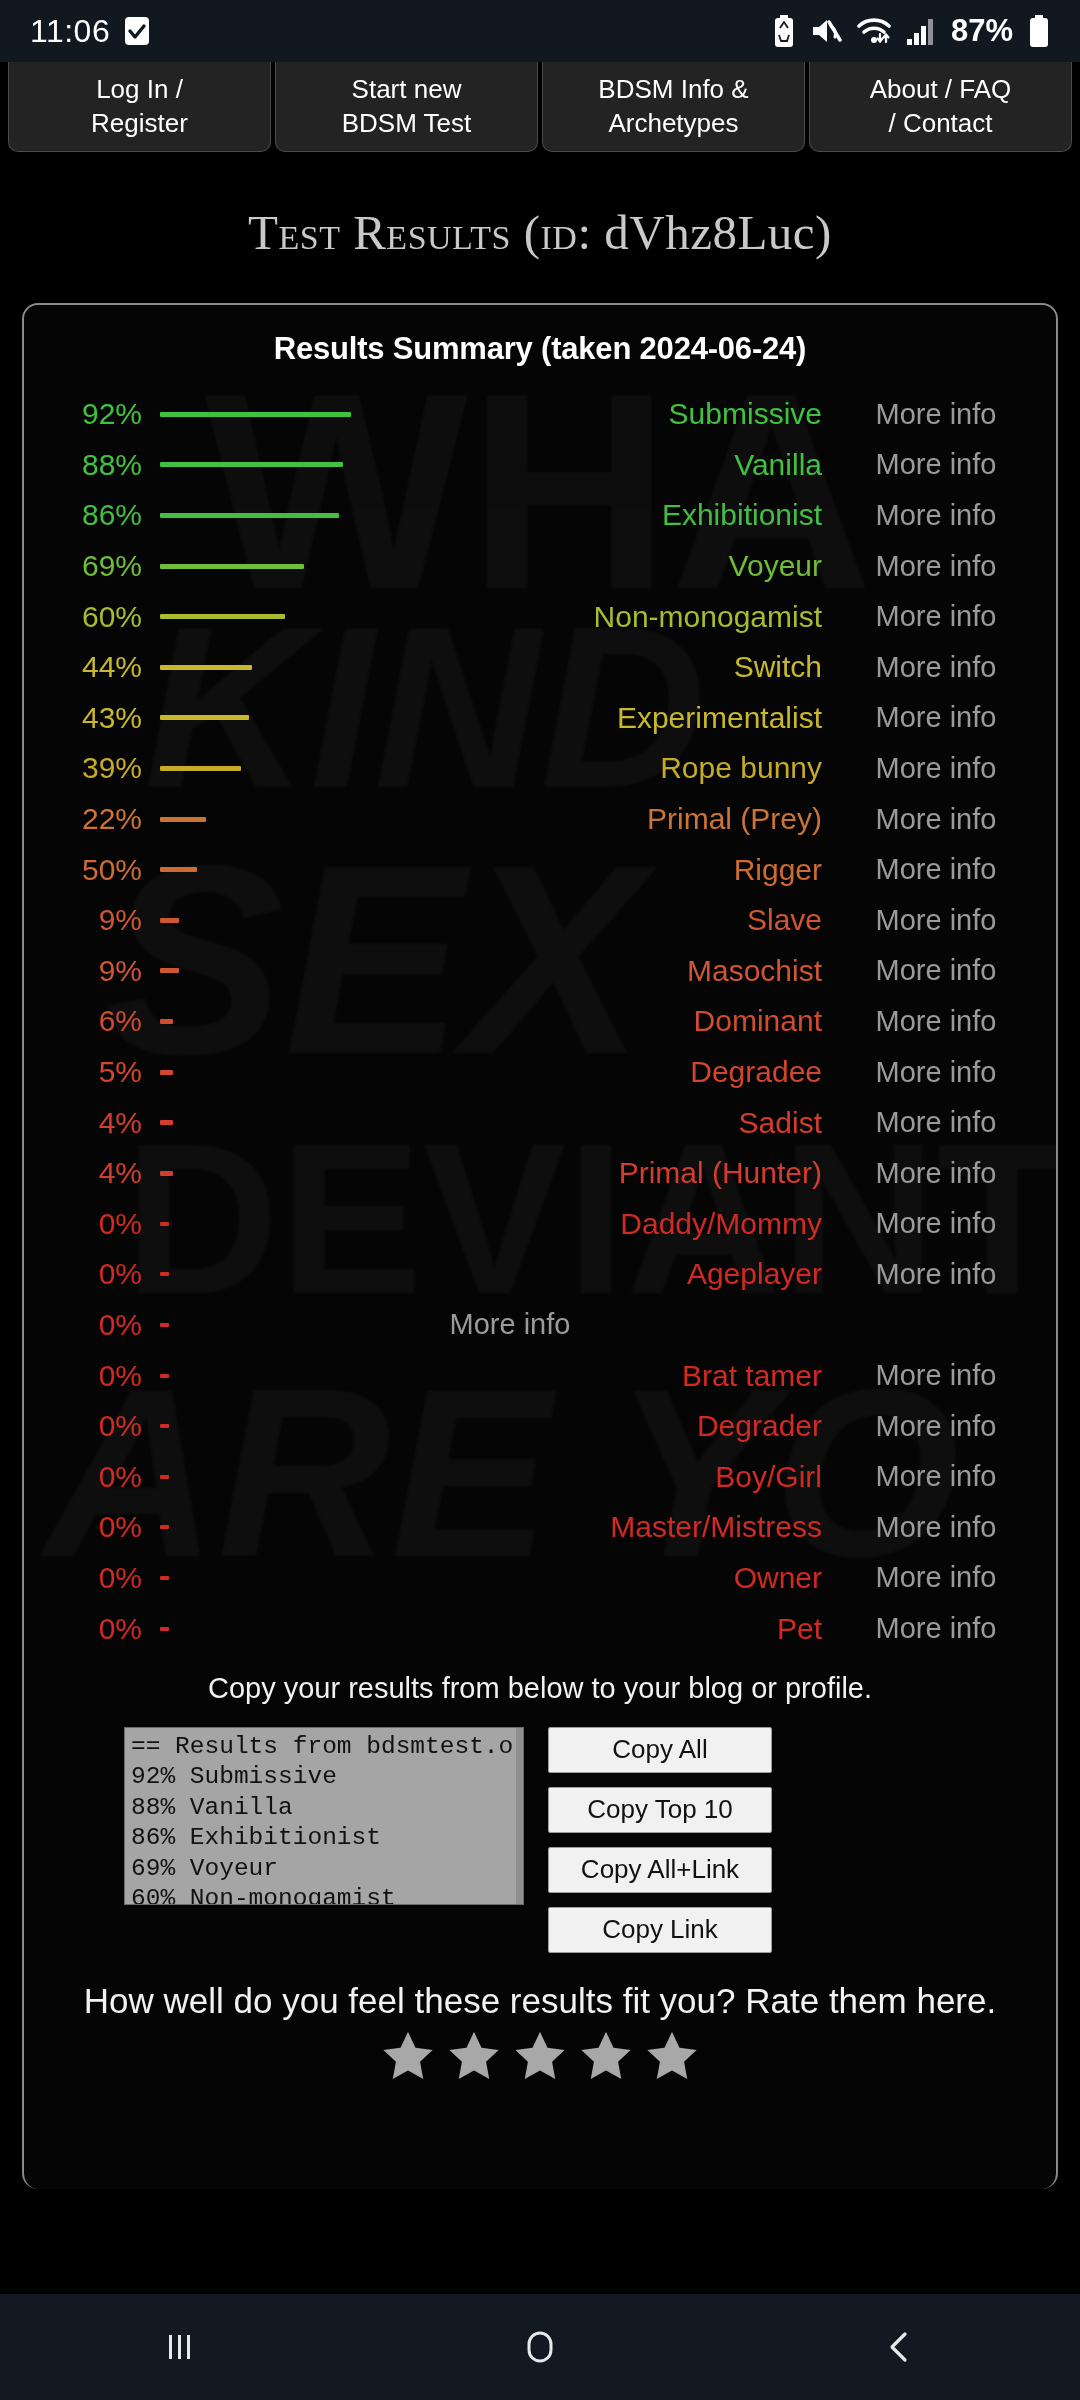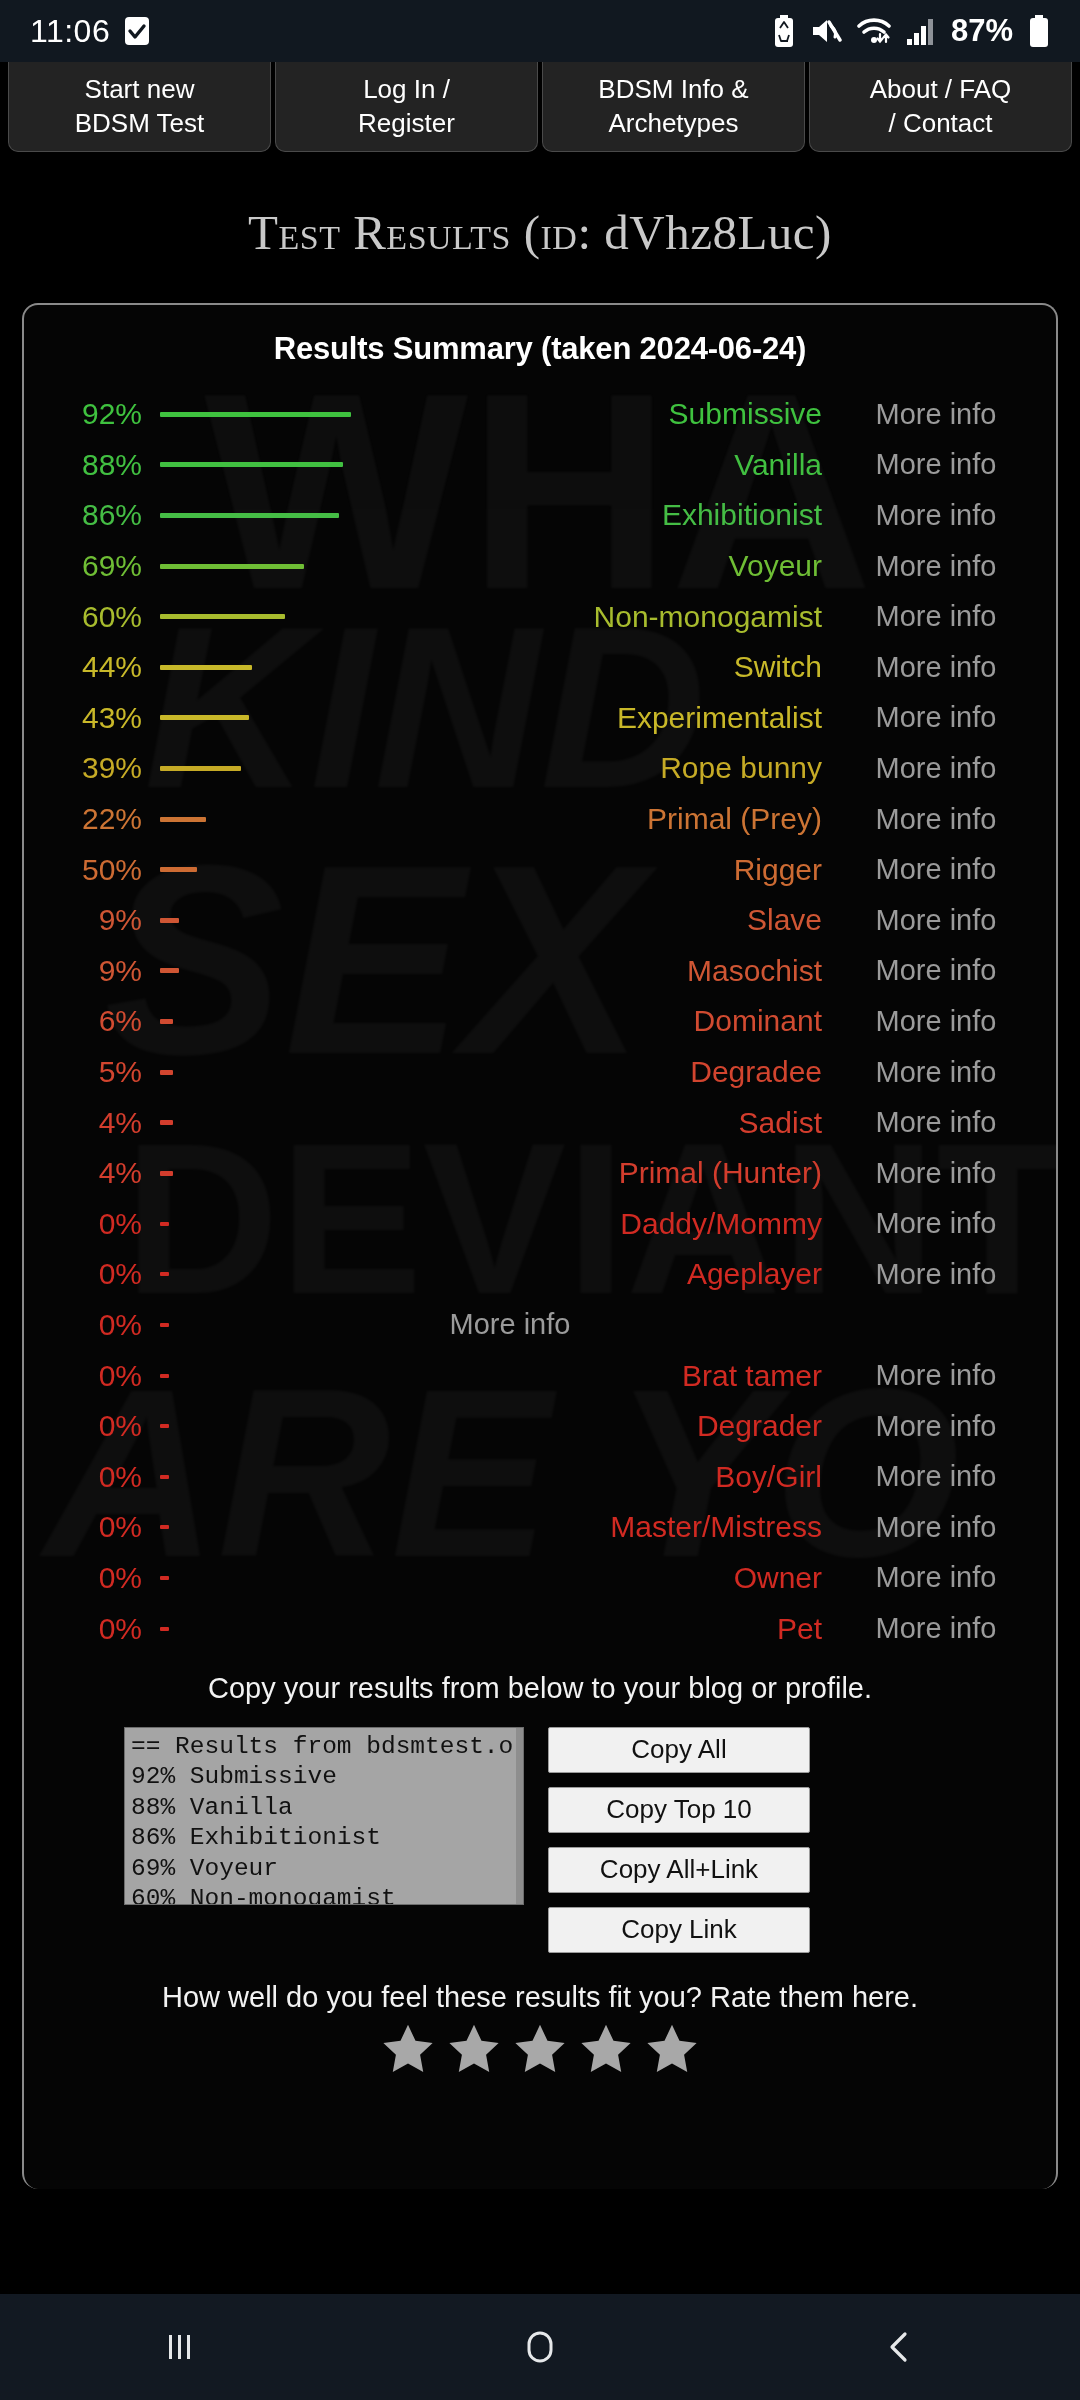--- a/index.html
+++ b/index.html
@@ -102,28 +102,28 @@
     background:#a5a5a5; color:#111;
     border:1px solid #6d6d6d;
     font-family:"Liberation Mono", monospace;
     font-size:24.5px; line-height:30.5px;
     padding:4px 6px; white-space:pre; position:relative;
   }
   .ta-scroll{
     position:absolute; right:0; top:0; width:7px; height:100%;
     background:#8e8e8e;
   }
-  .btns{ display:flex; flex-direction:column; gap:14px; width:262px; }
+  .btns{ display:flex; flex-direction:column; gap:14px; width:224px; }
   .cbtn{
     background:#f1f1f1; color:#111; border:1px solid #9b9b9b;
     font-size:26px; height:46px; display:flex; align-items:center;
     justify-content:center; border-radius:2px;
   }
 
-  .rate-note{ text-align:center; font-size:29px; color:#f2f2f2; margin-top:28px; }
+  .rate-note{ text-align:center; font-size:35px; color:#f2f2f2; margin-top:28px; }
   .stars{ display:flex; justify-content:center; gap:8px; margin-top:6px; }
   .star{ width:58px; height:58px; display:block; }
 
   
   .androidnav{
     position:absolute; left:0; bottom:0; width:1080px; height:106px;
     background:#121922; display:flex; align-items:center;
     justify-content:space-around;
   }
   .navbtn{ width:180px; height:106px; display:flex; align-items:center; justify-content:center; }
@@ -178,26 +178,26 @@
       <svg class="ico" width="22" height="32" viewBox="0 0 22 32">
         <rect x="7" y="0" width="8" height="3" fill="#fff"></rect>
         <rect x="2" y="3" width="18" height="29" rx="3" fill="#fff"></rect>
       </svg>
     </span>
   </div>
 </div>
 
 <div class="navbar">
   <div class="navtab">
+    <span>Log In /</span>
+    <span>Register</span>
+  </div>
+  <div class="navtab">
     <span>Start new</span>
     <span>BDSM Test</span>
-  </div>
-  <div class="navtab">
-    <span>Log In /</span>
-    <span>Register</span>
   </div>
   <div class="navtab">
     <span>BDSM Info &amp;</span>
     <span>Archetypes</span>
   </div>
   <div class="navtab">
     <span>About / FAQ</span>
     <span>/ Contact</span>
   </div>
 </div>

